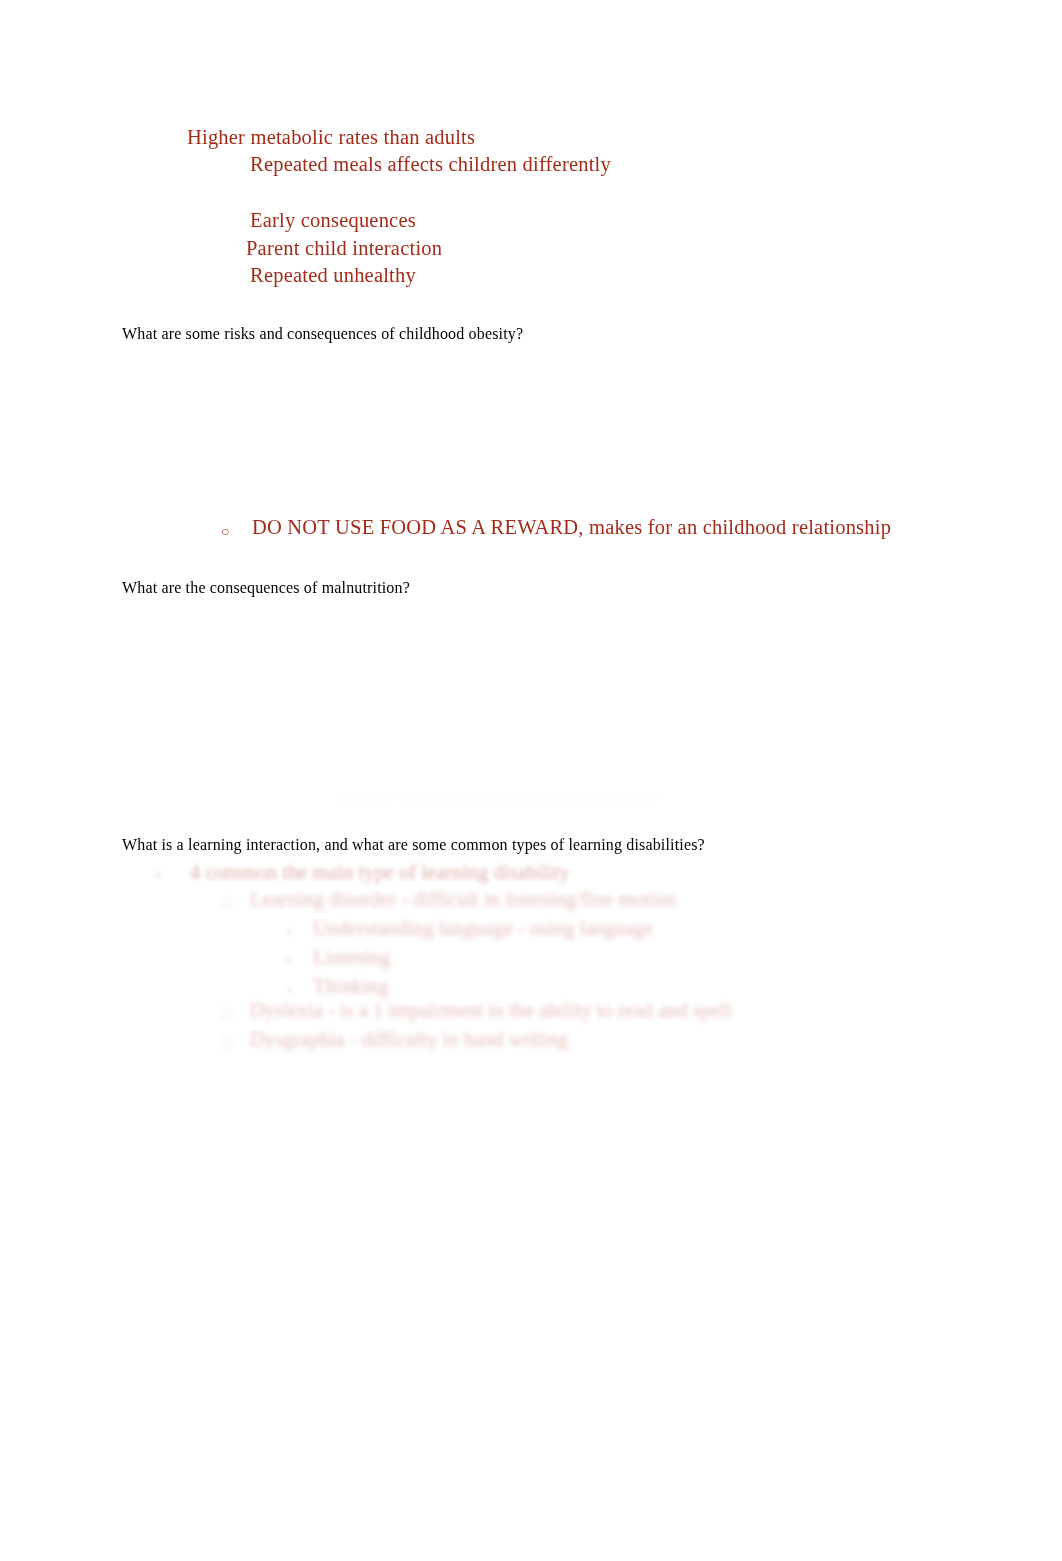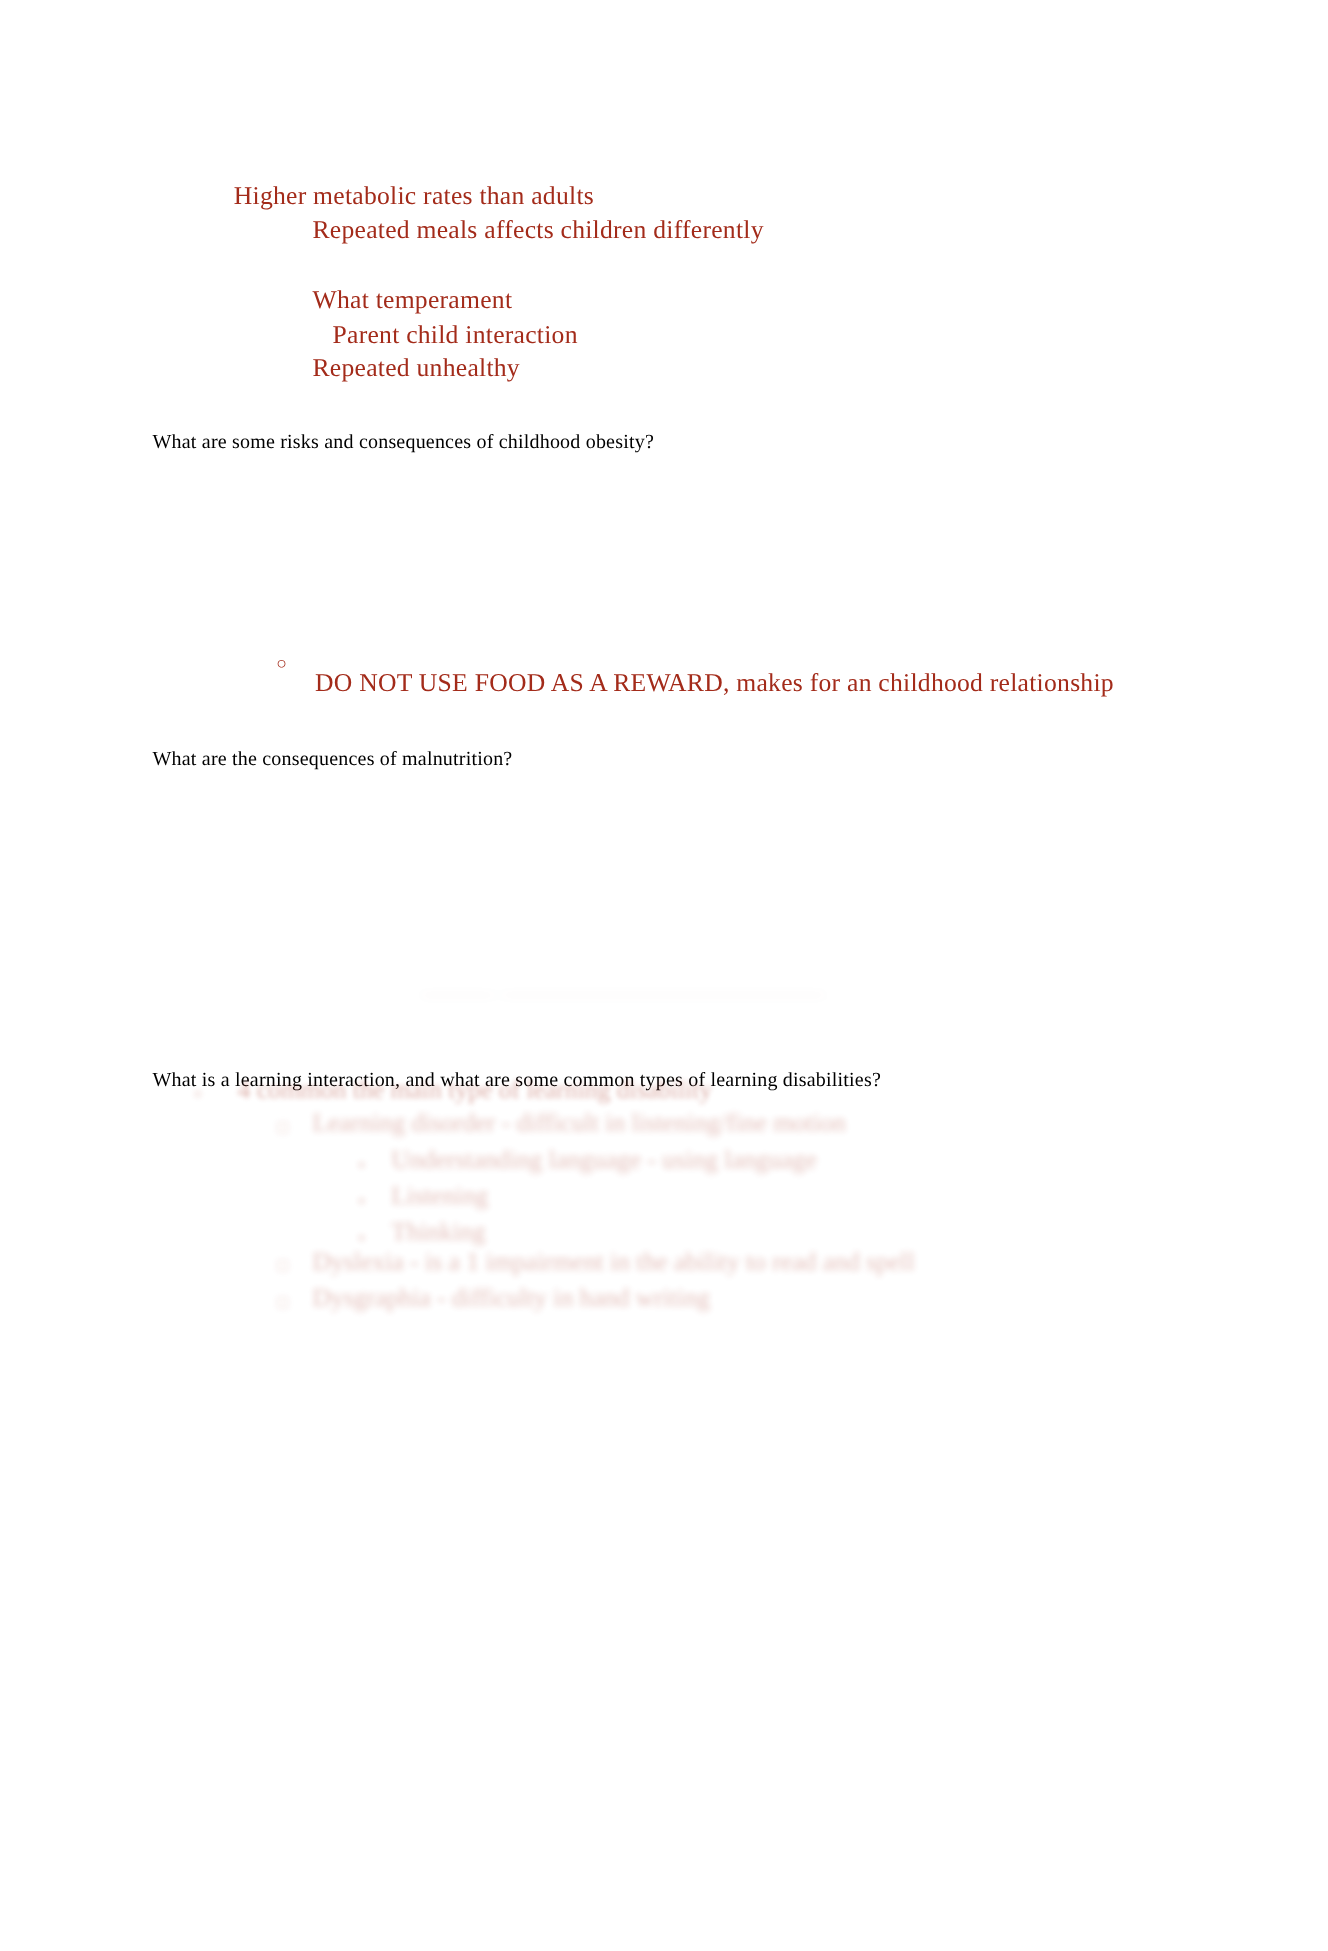--- a/index.html
+++ b/index.html
@@ -22,21 +22,20 @@
     background: #ffffff;
   }
 
   
   .line {
     position: absolute;
     white-space: nowrap;
     font-size: 20.5px;
     line-height: 27px;
     letter-spacing: 0.01em;
-    margin-top: 20px;
   }
   .q {            
     color: #000000;
     font-size: 16px;
   }
   .a {            
     color: #a32b1a;
   }
 
   
@@ -87,23 +86,23 @@
 </head>
 <body>
 
 <div class="page">
 
   <div class="line a" style="left:187px; top:124px;">Higher metabolic rates than adults</div>
 
   <div class="line a" style="left:250px; top:151px;">Repeated meals affects children differently</div>
 
 
-  <div class="line a" style="left:250px; top:207px;">What temperament</div>
+  <div class="line a" style="left:250px; top:207px;">Early consequences</div>
 
-  <div class="line a" style="left:266px; top:235px;">Parent child interaction</div>
+  <div class="line a" style="left:246px; top:235px;">Parent child interaction</div>
 
   <div class="line a" style="left:250px; top:262px;">Repeated unhealthy</div>
 
   <div class="line q" style="left:122px; top:320px;">What are some risks and consequences of childhood obesity?</div>
 
   <div class="bullet hollow" style="left:221px; top:518px;">○</div>
 
   <div class="line a" style="left:252px; top:514px;">DO NOT USE FOOD AS A REWARD, makes for an childhood relationship</div>
 
   <div class="line q" style="left:122px; top:574px;">What are the consequences of malnutrition?</div>

